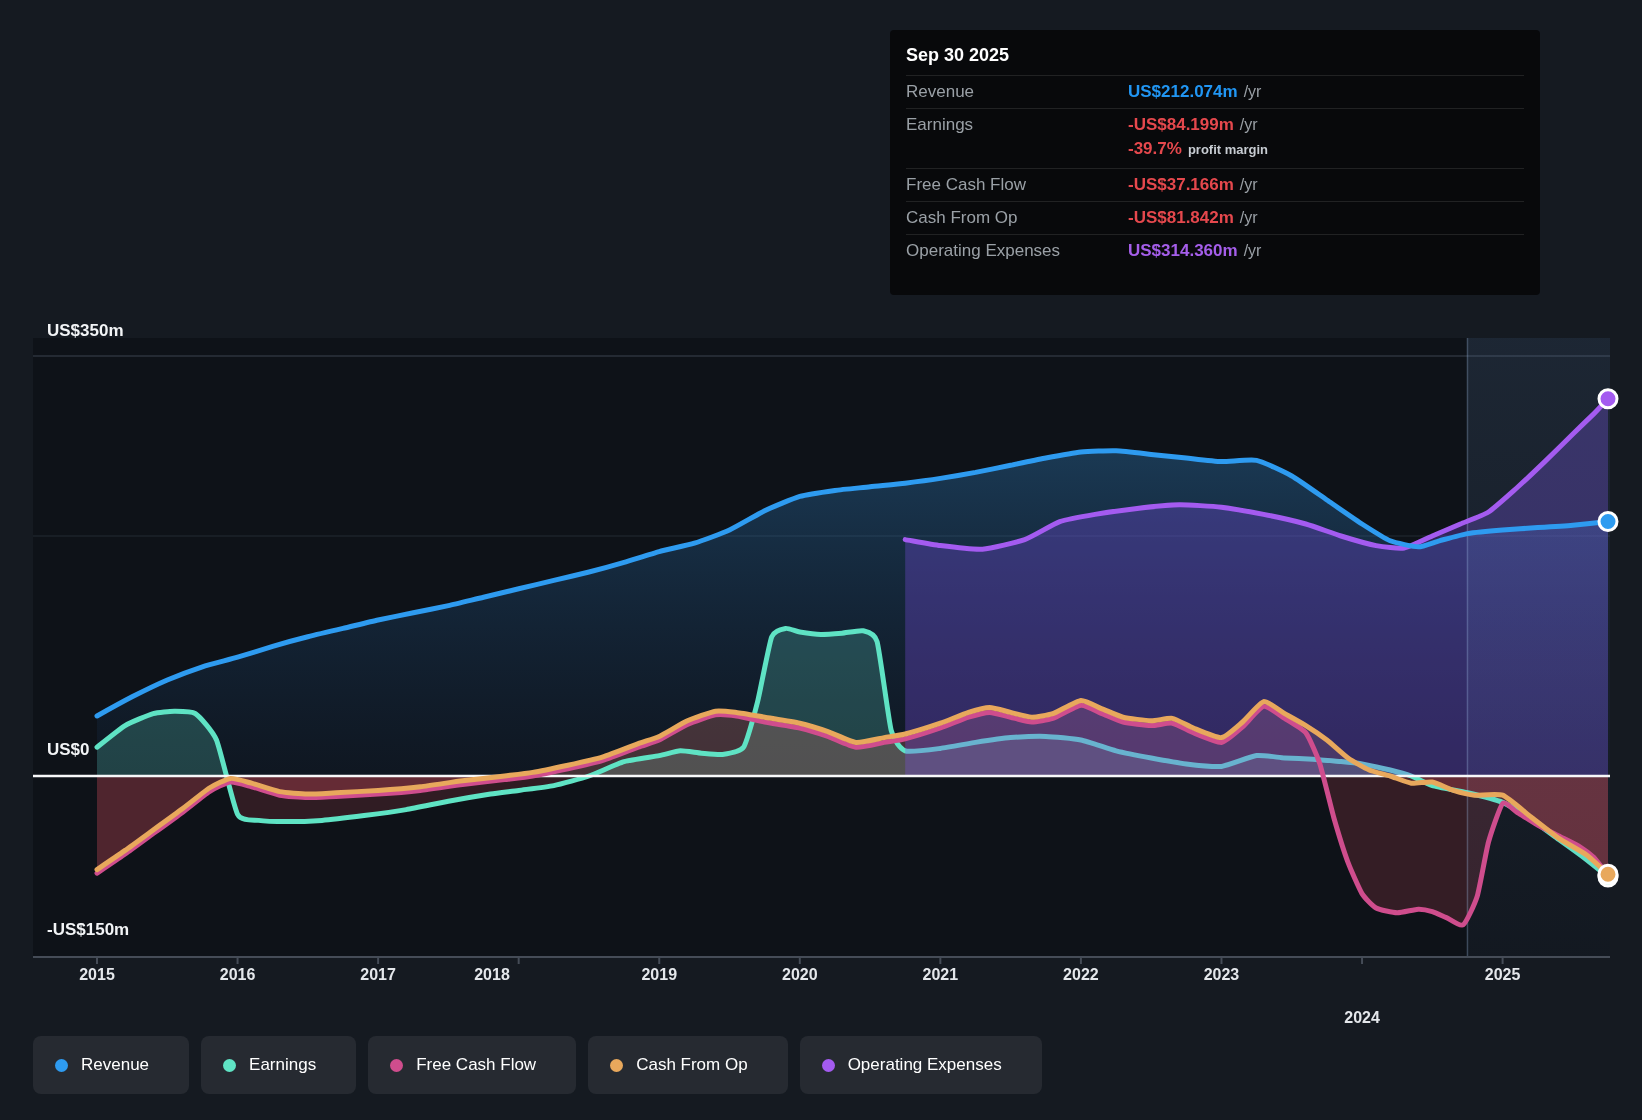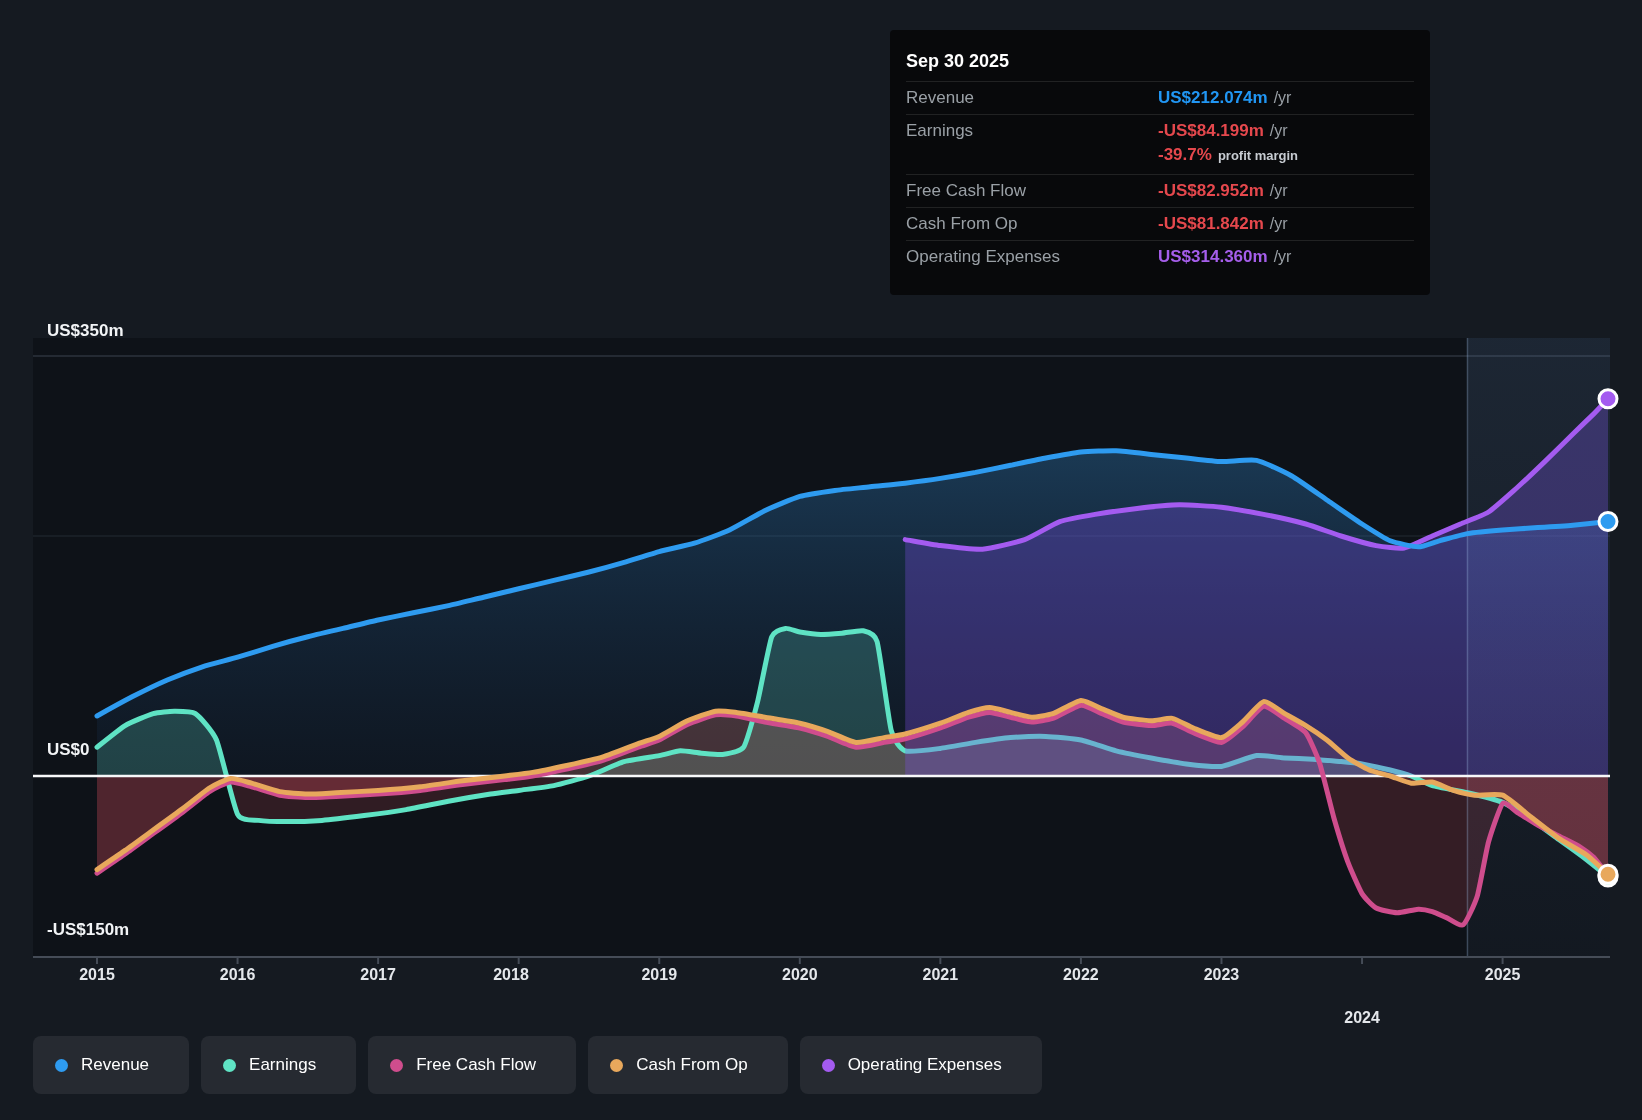--- a/index.html
+++ b/index.html
@@ -6,28 +6,28 @@
   body{width:1642px;height:1120px;position:relative;overflow:hidden;
        font-family:"Liberation Sans", sans-serif;color:#e8eaed;}
   #stage{position:absolute;inset:0;}
   svg#chart{position:absolute;left:0;top:0;}
 
   
   .y-label{position:absolute;left:47px;font-size:17px;font-weight:700;color:#f2f4f6;}
   .x-label{position:absolute;top:966px;font-size:16px;font-weight:600;color:#e4e7eb;transform:translateX(-50%);}
 
   
-  .tooltip{position:absolute;left:890px;top:30px;width:540px;height:265px;
+  .tooltip{position:absolute;left:890px;top:30px;width:650px;height:265px;
            background:#08090b;border-radius:4px;box-sizing:border-box;
-           padding:17px 16px 8px 16px;}
+           padding:11px 16px 8px 16px;}
   .tt-title{font-size:18px;font-weight:700;color:#ffffff;padding:4px 0 9px 0;}
   .tt-group{border-top:1px solid rgba(255,255,255,.10);padding:4px 0;}
   .tt-row{display:flex;align-items:baseline;line-height:24px;}
   .tt-label{width:222px;flex:0 0 222px;color:#9aa0a6;font-size:17px;}
-  .tt-value{font-size:17px;font-weight:700;margin-left:30px;}
+  .tt-value{font-size:17px;font-weight:700;}
   .tt-suffix{color:#9aa0a6;font-size:16px;margin-left:6px;font-weight:400;}
   .tt-subrow{display:flex;align-items:baseline;margin-left:222px;line-height:24px;padding-bottom:2px;}
   .tt-extra-text{color:#c7ccd2;font-size:13px;margin-left:6px;font-weight:600;}
 
   
   .legend{position:absolute;left:33px;top:1036px;display:flex;gap:12px;}
   .pill{height:58px;background:#262a31;border-radius:8px;display:flex;align-items:center;
         padding:0 40px 0 22px;cursor:pointer;}
   .dot{width:13px;height:13px;border-radius:50%;margin-right:13px;flex:0 0 13px;}
   .pill-label{font-size:17px;color:#ffffff;font-weight:500;white-space:nowrap;}
@@ -93,21 +93,21 @@
     </svg>
 
   <div class="y-label" style="top:321px">US$350m</div>
   <div class="y-label" style="top:740px">US$0</div>
   <div class="y-label" style="top:920px">-US$150m</div>
 
   <div id="xlabels">
       <span class="x-label" style="left: 97px;">2015</span>
       <span class="x-label" style="left: 237.56px;">2016</span>
       <span class="x-label" style="left: 378.12px;">2017</span>
-      <span class="x-label" style="left: 511px; text-align: center;">2018</span>
+      <span class="x-label" style="left: 492px; text-align: center;">2018</span>
       <span class="x-label" style="left: 659.24px;">2019</span>
       <span class="x-label" style="left: 799.8px;">2020</span>
       <span class="x-label" style="left: 940.36px;">2021</span>
       <span class="x-label" style="left: 1080.92px;">2022</span>
       <span class="x-label" style="left: 1221.48px;">2023</span>
       <span class="x-label" style="left: 1362.04px; margin-top: 43px;">2024</span>
       <span class="x-label" style="left: 1502.6px;">2025</span>
     </div>
 
   <div class="tooltip">
@@ -129,21 +129,21 @@
       </div>
       <div class="tt-subrow">
         <span class="tt-value" style="color: rgb(229, 72, 77);">-39.7%</span>
         <span class="tt-extra-text">profit margin</span>
       </div>
     </div>
 
     <div class="tt-group">
       <div class="tt-row">
         <span class="tt-label">Free Cash Flow</span>
-        <span class="tt-value" style="color: rgb(229, 72, 77);">-US$82.952m</span>
+        <span class="tt-value" style="color: rgb(229, 72, 77);">-US$37.166m</span>
         <span class="tt-suffix">/yr</span>
       </div>
     </div>
 
     <div class="tt-group">
       <div class="tt-row">
         <span class="tt-label">Cash From Op</span>
         <span class="tt-value" style="color: rgb(229, 72, 77);">-US$81.842m</span>
         <span class="tt-suffix">/yr</span>
       </div>

